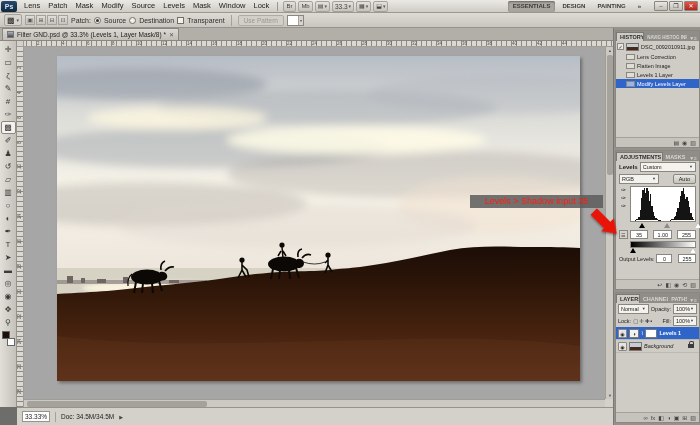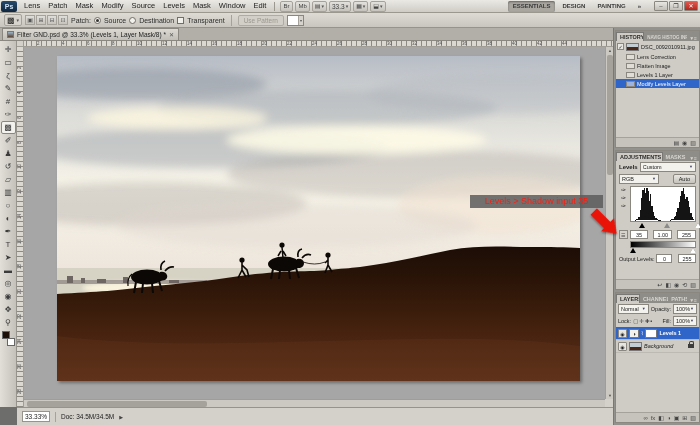--- a/index.html
+++ b/index.html
@@ -173,21 +173,21 @@
   <div class="ps-logo">Ps</div>
   <div id="menu-items" style="display:flex;">
       <span class="menu-item">Lens</span>
       <span class="menu-item">Patch</span>
       <span class="menu-item">Mask</span>
       <span class="menu-item">Modify</span>
       <span class="menu-item">Source</span>
       <span class="menu-item">Levels</span>
       <span class="menu-item">Mask</span>
       <span class="menu-item">Window</span>
-      <span class="menu-item">Edit</span>
+      <span class="menu-item">Lock</span>
     </div>
   <div class="mb-sep"></div>
   <div class="mb-icon">
       <span>Br</span>
     </div>
   <div class="mb-icon">
       <span>Mb</span>
     </div>
   <div class="mb-icon">
       <span>▤</span>

